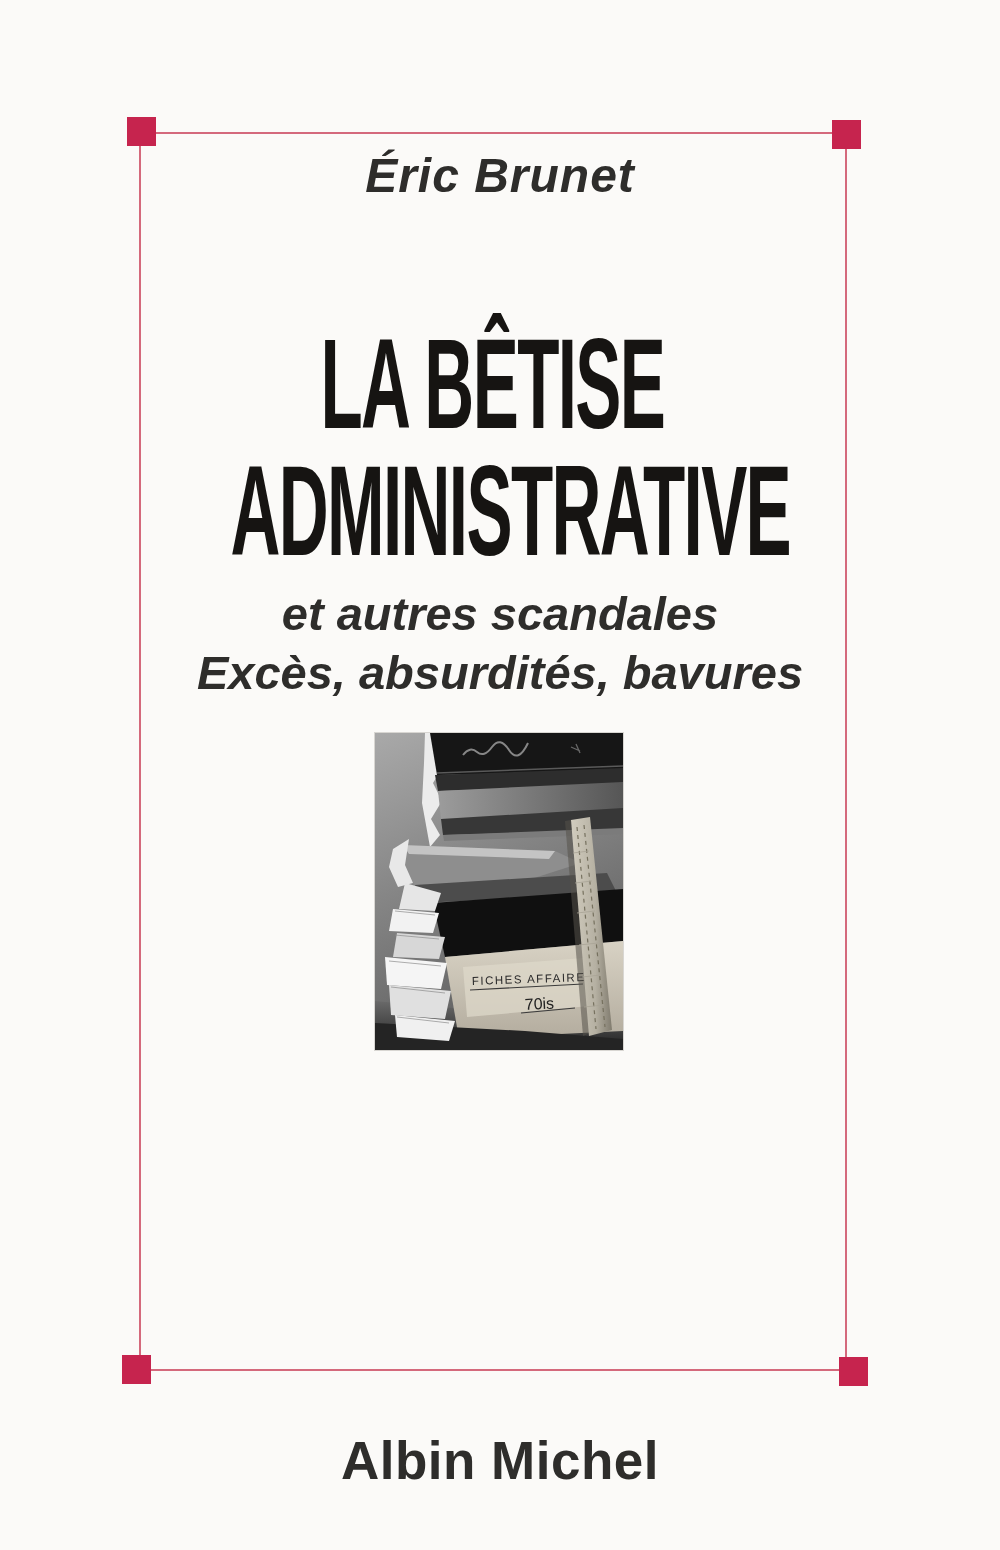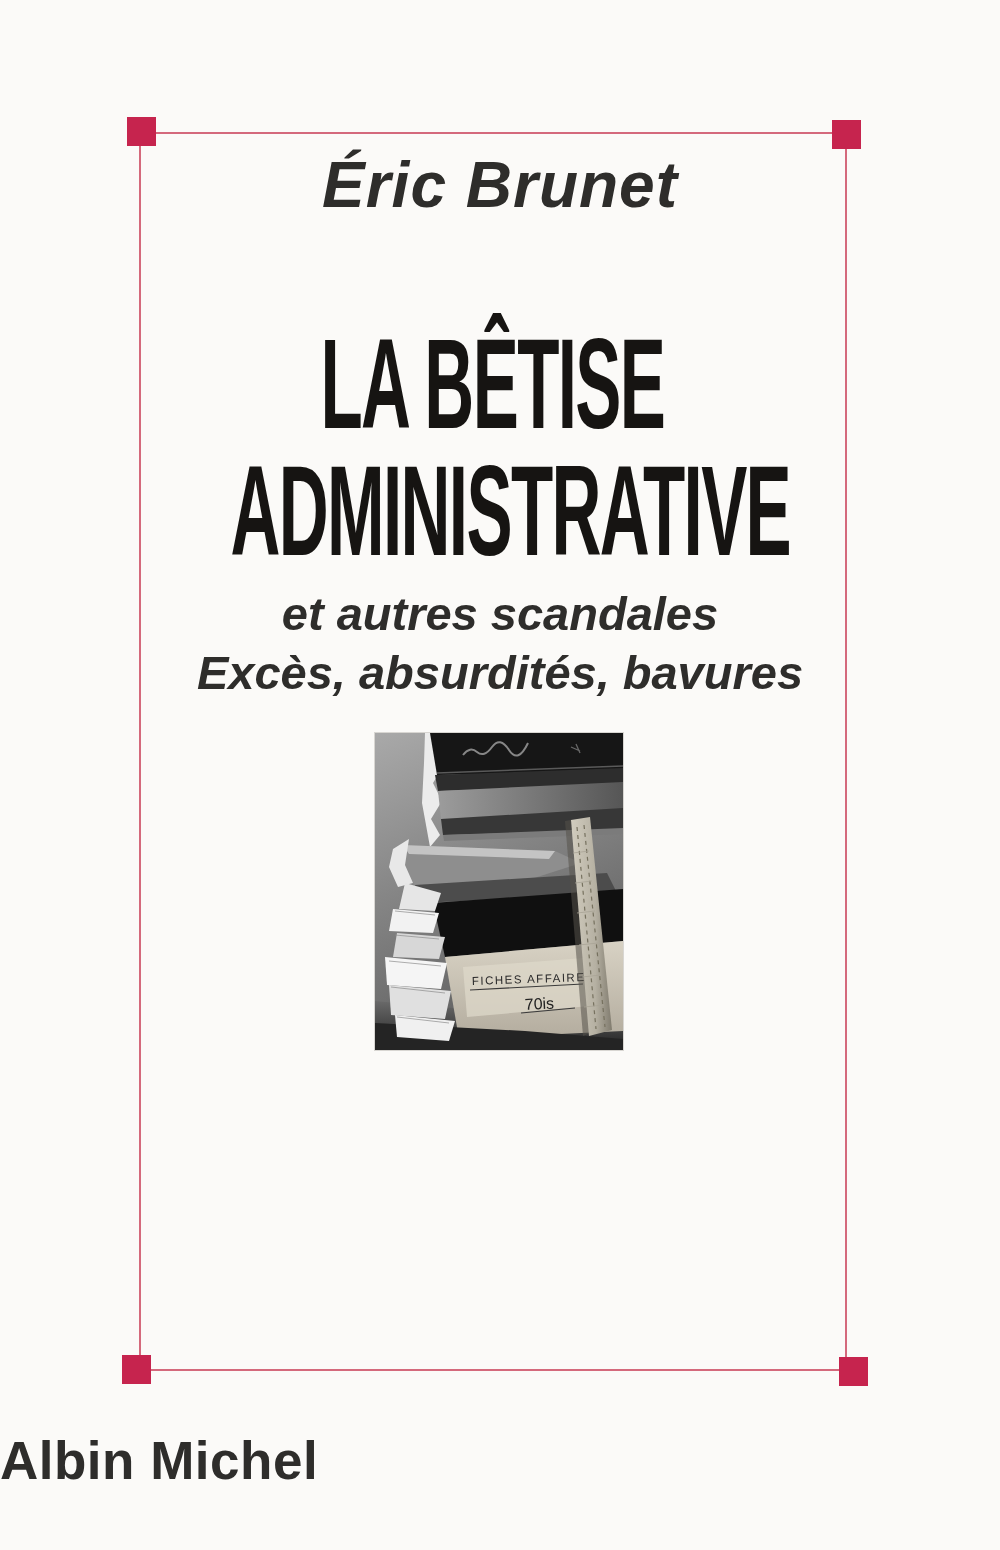--- a/index.html
+++ b/index.html
@@ -40,21 +40,21 @@
     position:absolute;width:2px;
     background:var(--frame-line-red,#d4697c);
   }
   .vline.left{left:139px;top:146px;height:1209px;}
   .vline.right{left:845px;top:149px;height:1208px;}
 
   
   .author{
     position:absolute;left:0;right:0;top:148px;
     text-align:center;
-    font-size:64px;font-weight:bold;font-style:italic;
+    font-size:48px;font-weight:bold;font-style:italic;
     color:var(--text-dark,#2e2d2b);
     letter-spacing:1px;
   }
   .title{
     position:absolute;left:-8px;right:8px;top:320px;
     text-align:center;
     color:var(--title-black,#161412);
     font-weight:bold;
     font-size:128px;
     line-height:127px;
@@ -69,21 +69,21 @@
   }
   .subtitle{
     position:absolute;left:0;right:0;top:584px;
     text-align:center;
     font-size:47px;font-weight:bold;font-style:italic;
     line-height:59px;
     color:var(--text-dark,#2e2d2b);
   }
   .publisher{
     position:absolute;left:0;right:0;top:1430px;
-    text-align:left;
+    text-align:center;
     font-size:53px;font-weight:bold;
     color:var(--text-dark,#2e2d2b);
     letter-spacing:0.5px;
   }
   
   .photo{
     position:absolute;left:375px;top:733px;
     width:248px;height:317px;
     box-shadow:0 0 0 1px #d8d6d2;
   }

